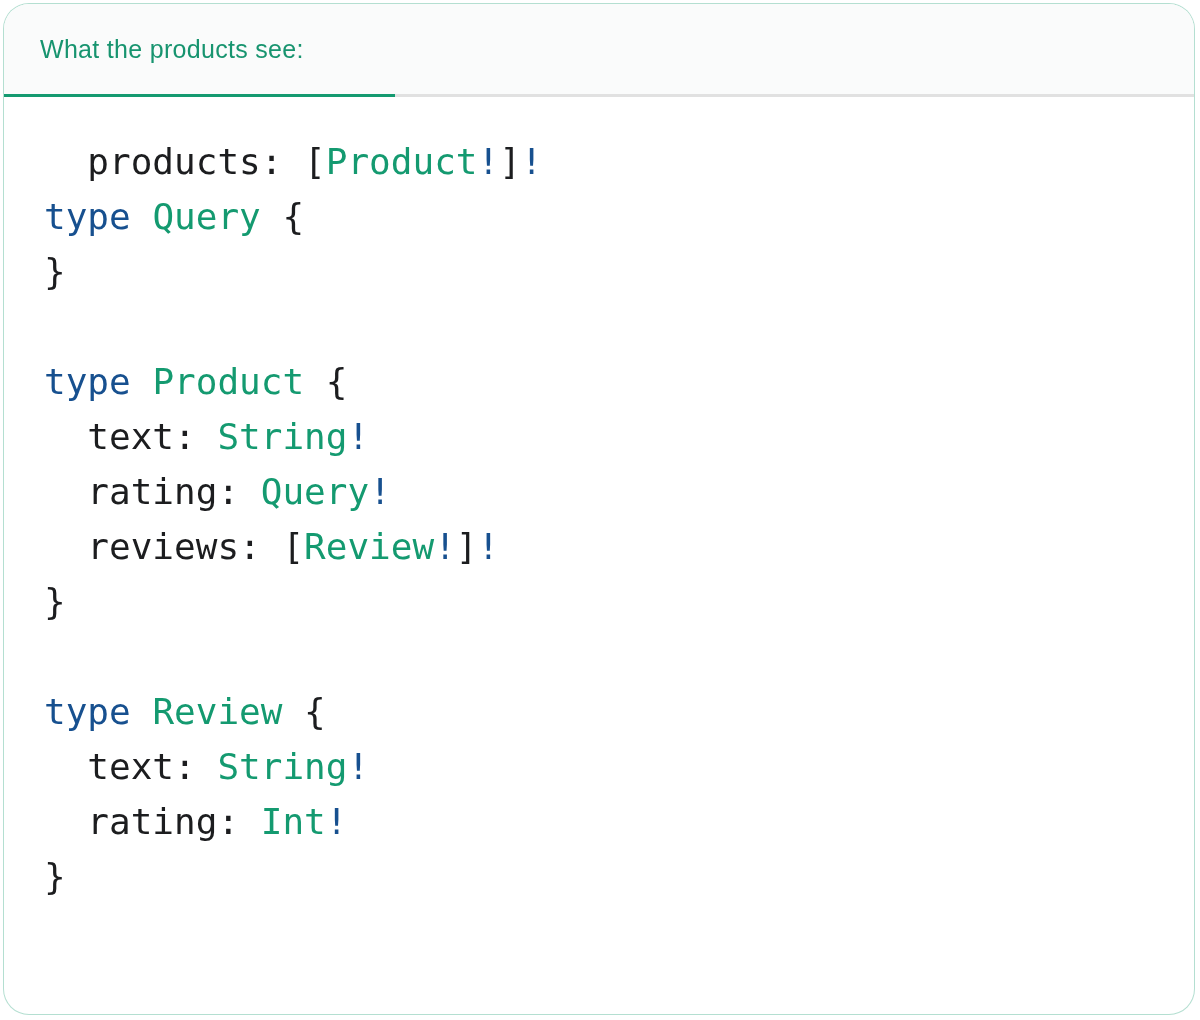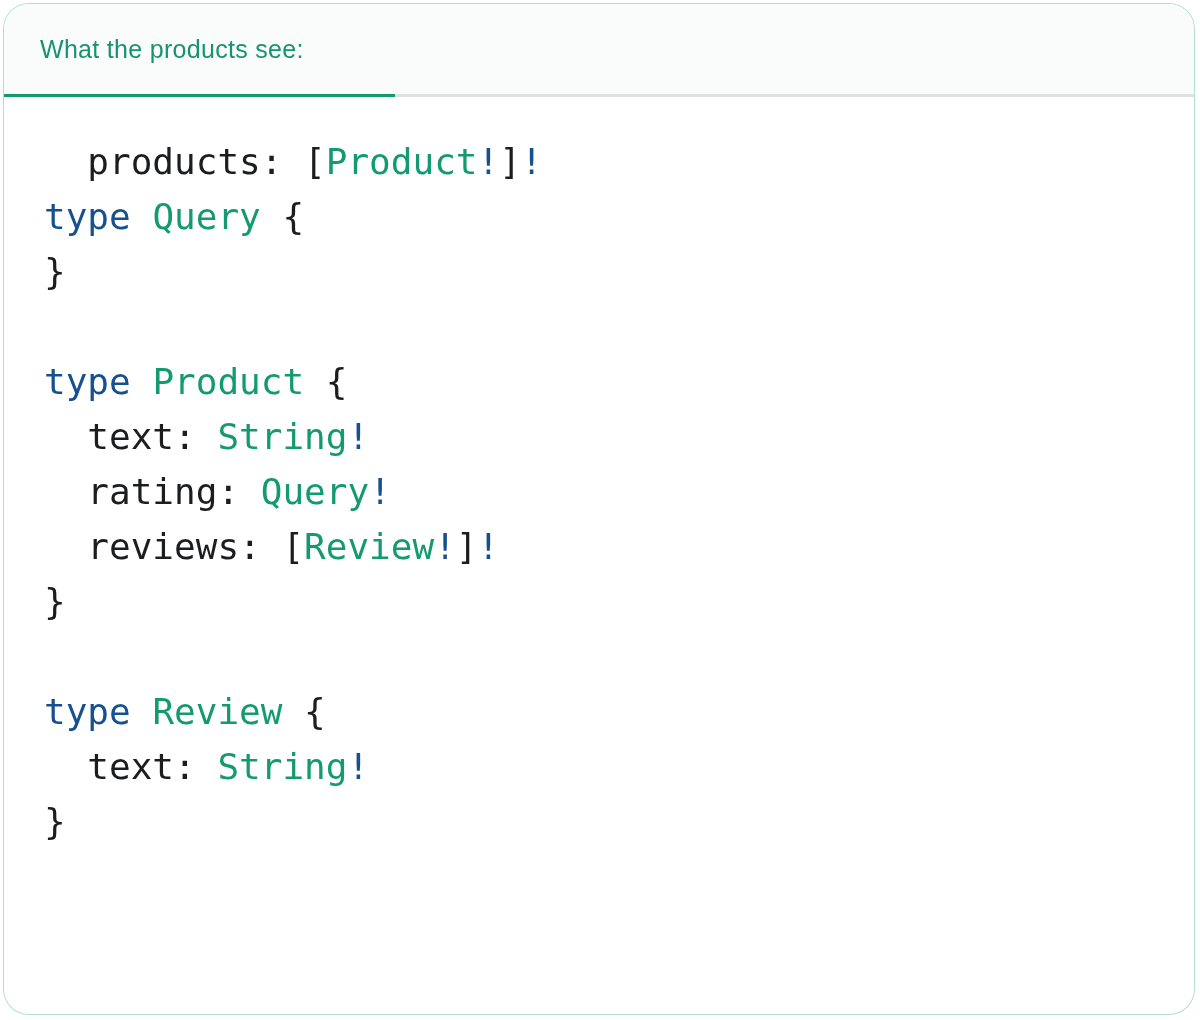--- a/index.html
+++ b/index.html
@@ -87,15 +87,16 @@
       <div class="code-line"><span class="tok-pl">}</span></div>
       <div class="code-line"> </div>
       <div class="code-line"><span class="tok-kw">type</span><span class="tok-pl"> </span><span class="tok-ty">Product</span><span class="tok-pl"> {</span></div>
       <div class="code-line"><span class="tok-pl">  text: </span><span class="tok-ty">String</span><span class="tok-bg">!</span></div>
       <div class="code-line"><span class="tok-pl">  rating: </span><span class="tok-ty">Query</span><span class="tok-bg">!</span></div>
       <div class="code-line"><span class="tok-pl">  reviews: [</span><span class="tok-ty">Review</span><span class="tok-bg">!</span><span class="tok-pl">]</span><span class="tok-bg">!</span></div>
       <div class="code-line"><span class="tok-pl">}</span></div>
       <div class="code-line"> </div>
       <div class="code-line"><span class="tok-kw">type</span><span class="tok-pl"> </span><span class="tok-ty">Review</span><span class="tok-pl"> {</span></div>
       <div class="code-line"><span class="tok-pl">  text: </span><span class="tok-ty">String</span><span class="tok-bg">!</span></div>
+      <div class="code-line"><span class="tok-pl">  rating: </span><span class="tok-ty">Int</span><span class="tok-bg">!</span></div>
       <div class="code-line"><span class="tok-pl">}</span></div>
     </div>
 </div>
 
 </body></html>

